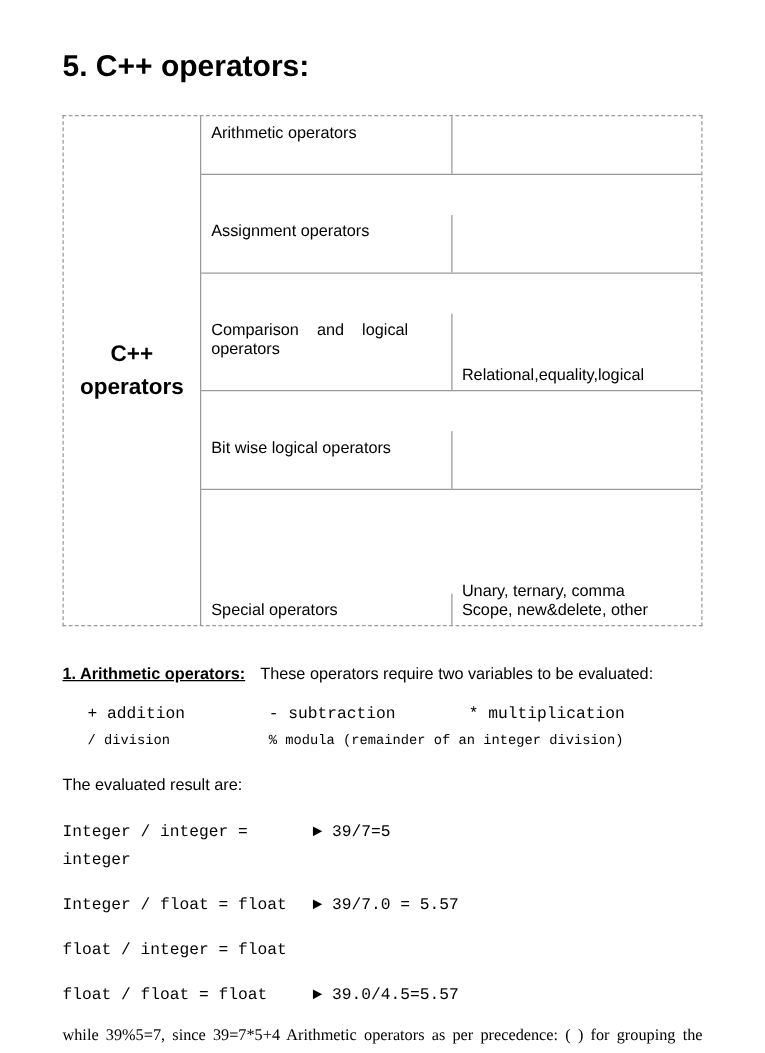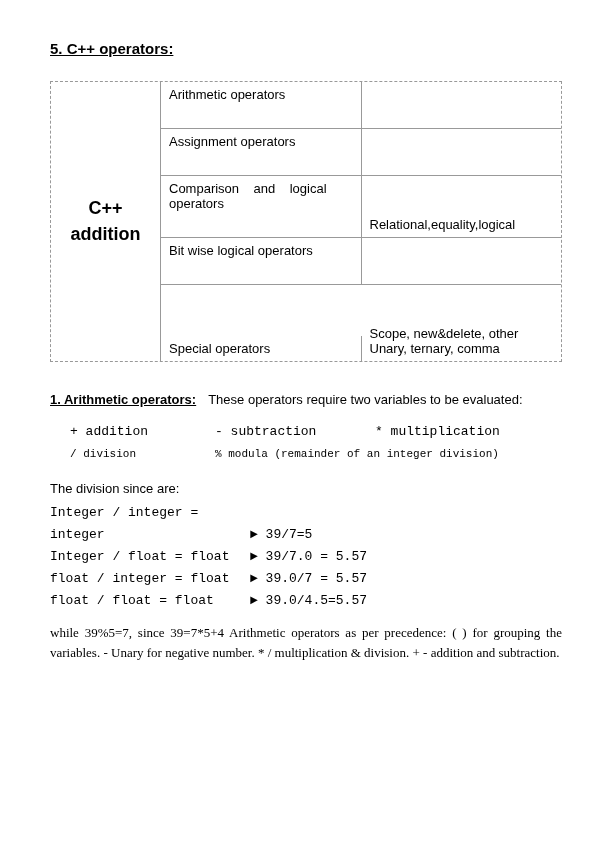--- a/index.html
+++ b/index.html
@@ -12,23 +12,22 @@
       width: 612px;
       min-height: 842px;
       background: #ffffff;
       font-family: 'Courier New', Courier, monospace;
       font-size: 13px;
       color: #000000;
       padding: 40px 50px;
     }
 
     .page-title {
-      font-size: 15px;
+      font-size: 24px;
       font-weight: bold;
-      text-decoration: underline;
       margin-bottom: 24px;
       font-family: Arial, sans-serif;
     }
 
     .table-section {
       border: 1px dashed #999;
       display: flex;
       margin-bottom: 28px;
     }
 
@@ -48,20 +47,21 @@
       font-weight: bold;
       font-family: Arial, sans-serif;
       text-align: center;
       line-height: 1.4;
     }
 
     .table-right {
       flex: 1;
       display: flex;
       flex-direction: column;
+      gap: 32px;
     }
 
     .table-row {
       display: flex;
       border-bottom: 1px solid #999;
     }
 
     .table-row:last-child {
       border-bottom: none;
       align-items: flex-end;
@@ -104,22 +104,23 @@
 
     .div-table {
       display: flex;
       flex-direction: column;
       font-family: 'Courier New', Courier, monospace;
       font-size: 13px;
     }
 
     .div-row {
       display: flex;
-      align-items: flex-end;
+      align-items: flex-start;
       line-height: 1.7;
+      margin-top: 14px;
     }
 
     .div-row-left {
       width: 200px;
     }
 
     .notes-section {
       margin-top: 4px;
       font-family: Liberation Serif, serif;
       font-size: 13px;
@@ -129,21 +130,21 @@
   </style>
 </head>
 <body>
 
 <div class="page-title">5. C++ operators:</div>
 
 <div class="table-section">
   <div class="table-left">
     <div class="table-left-label">
       <span>C++</span><br>
-      <span>addition</span>
+      <span>operators</span>
     </div>
   </div>
   <div class="table-right">
 
     <div class="table-row">
       <div class="table-cell-left">Arithmetic operators</div>
       <div class="table-cell-right"></div>
     </div>
 
     <div class="table-row">
@@ -157,22 +158,22 @@
     </div>
 
     <div class="table-row">
       <div class="table-cell-left">Bit wise logical operators</div>
       <div class="table-cell-right"></div>
     </div>
 
     <div class="table-row">
       <div class="table-cell-left">Special operators</div>
       <div class="table-cell-right">
+        <div>Unary, ternary, comma</div>
         <div>Scope, new&amp;delete, other</div>
-        <div>Unary, ternary, comma</div>
       </div>
     </div>
 
   </div>
 </div>
 
 <div>
   <div style="display:flex; margin-bottom:6px; font-family:Arial,sans-serif; font-size:13px; text-align:justify; line-height:1.5;gap:12px;">
     <span class="section-title">1. Arithmetic operators:</span>
     <span style="font-family:Arial,sans-serif; font-size:13px;"> These operators require two variables to be evaluated:</span>
@@ -184,36 +185,35 @@
       <span style="width:160px;">-  subtraction</span>
       <span>*  multiplication</span>
     </div>
     <div style="display:flex; font-family:'Courier New',Courier,monospace; font-size:11px; line-height:1.9;">
       <span style="width:145px;">/  division</span>
       <span>%  modula (remainder of an integer division)</span>
     </div>
   </div>
 
   <div class="division-section">
-    <div class="div-intro">The division since are:</div>
+    <div class="div-intro">The evaluated result are:</div>
     <div class="div-table">
 
       <div class="div-row">
         <span class="div-row-left">Integer / integer = integer</span>
         <span>► 39/7=5</span>
       </div>
 
       <div class="div-row">
         <span class="div-row-left">Integer / float    = float</span>
         <span>► 39/7.0 = 5.57</span>
       </div>
 
       <div class="div-row">
         <span class="div-row-left">float / integer    = float</span>
-        <span>► 39.0/7 = 5.57</span>
       </div>
 
       <div class="div-row">
         <span class="div-row-left">float / float       = float</span>
         <span>► 39.0/4.5=5.57</span>
       </div>
 
     </div>
   </div>
 

